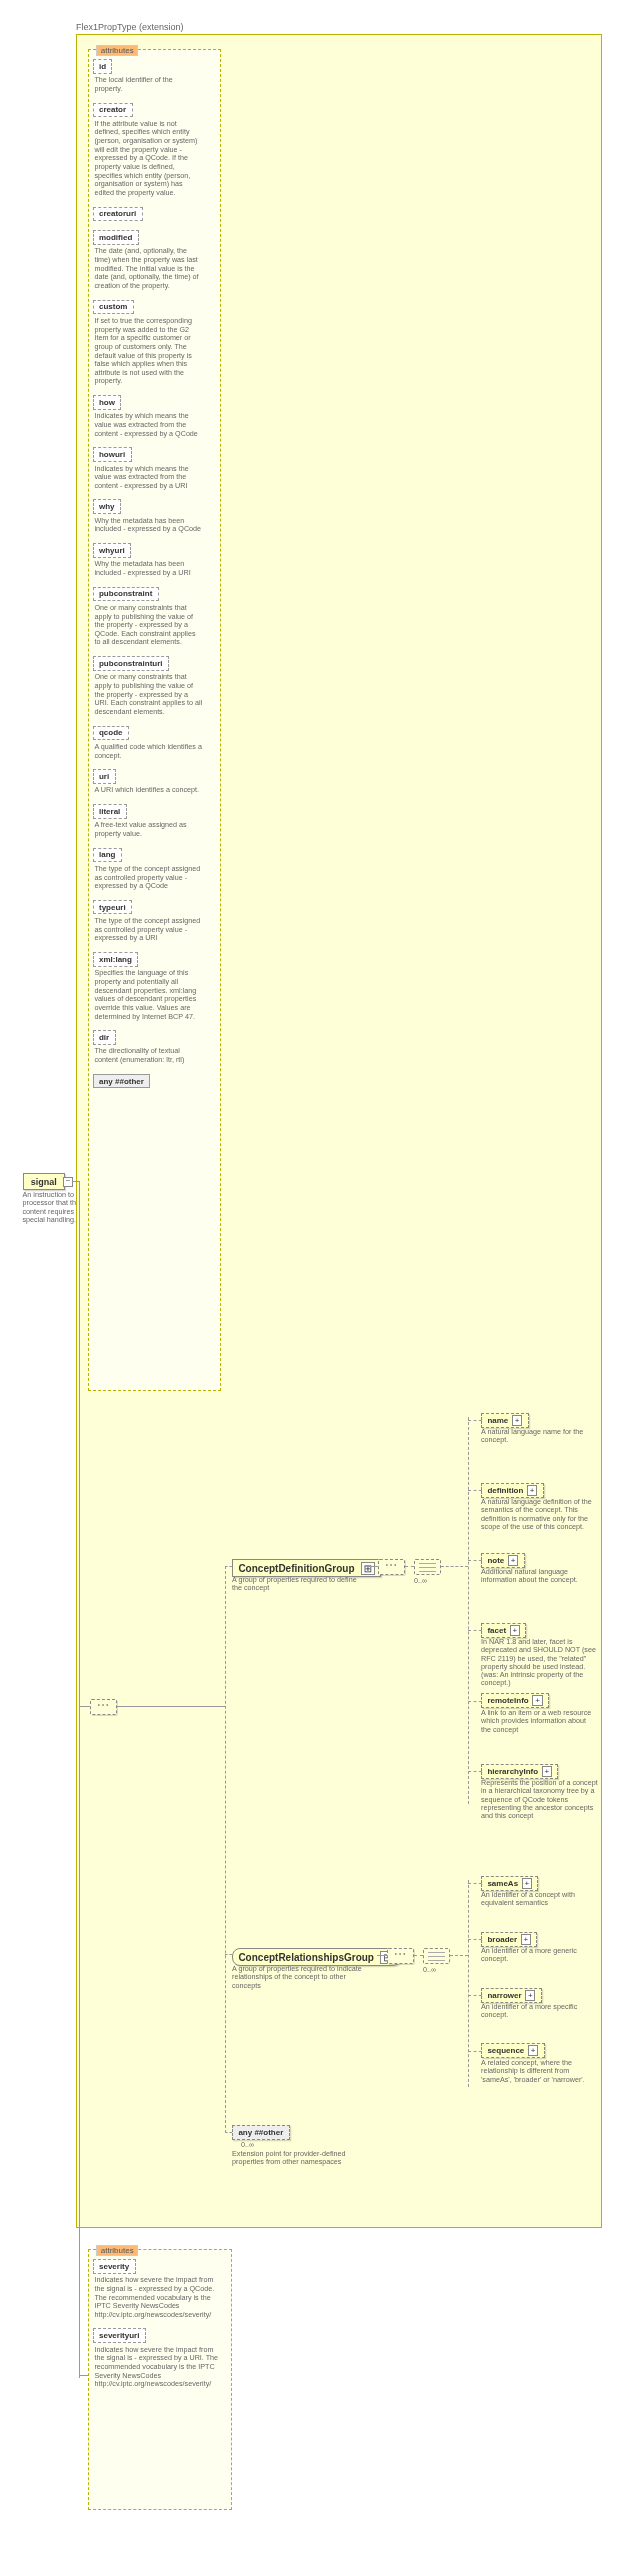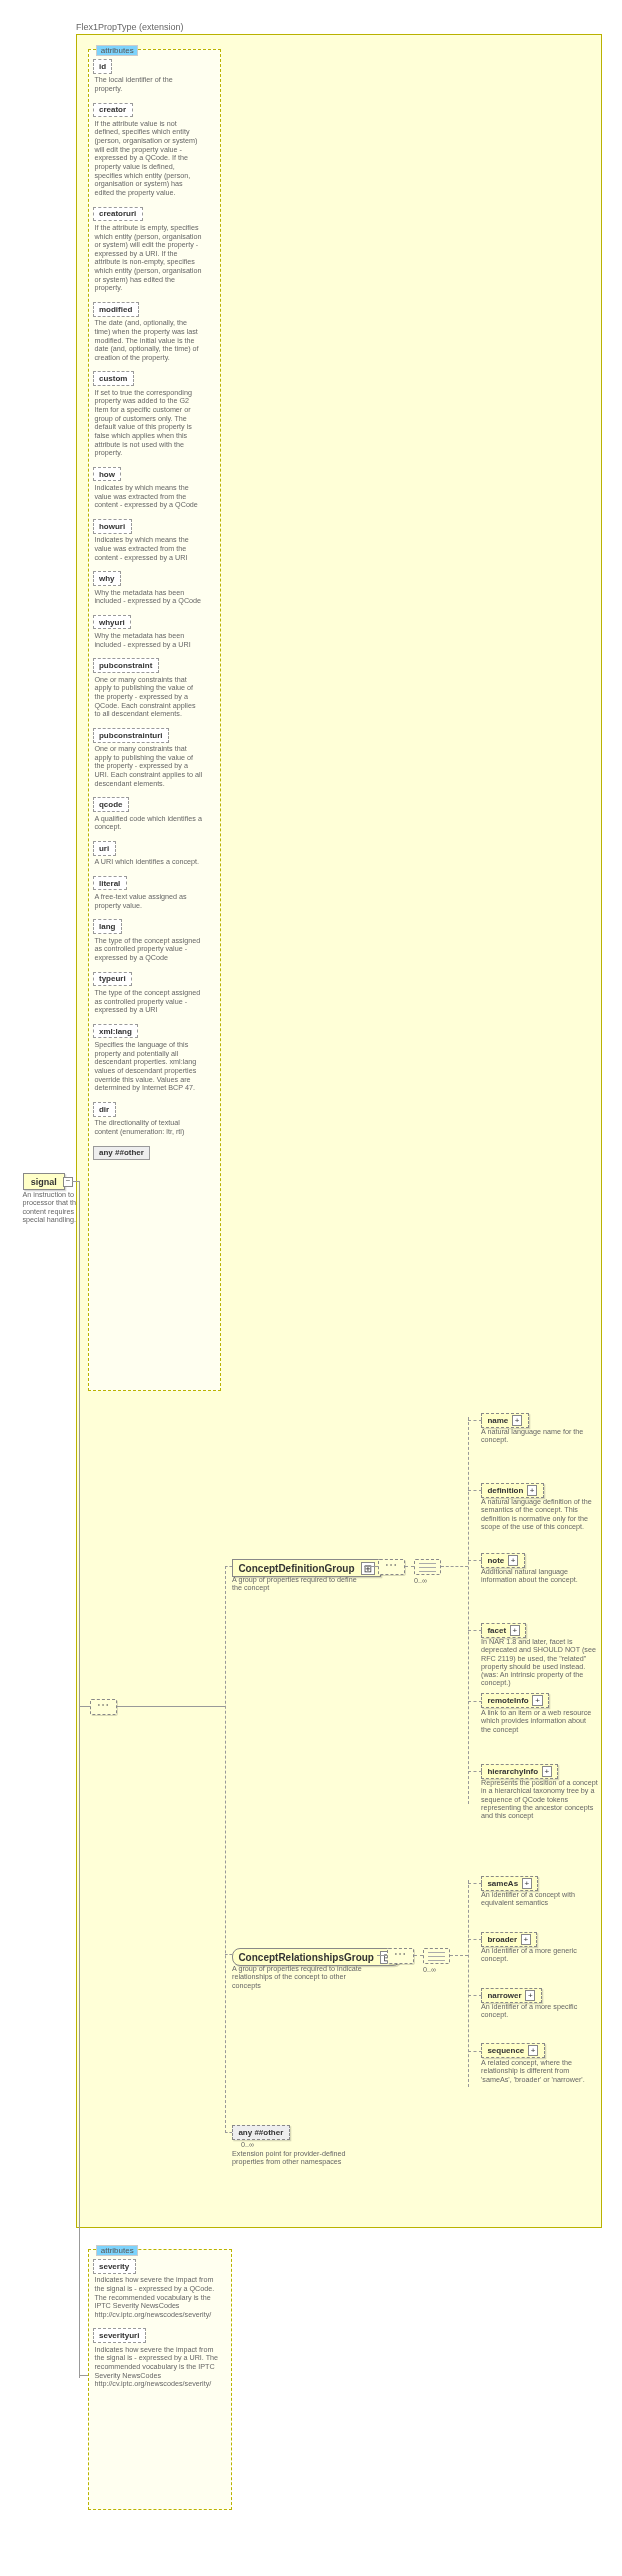--- a/index.html
+++ b/index.html
@@ -35,21 +35,21 @@
     position: absolute;
     border: 0.9px dashed #b9b200;
     background: #fffff0;
     box-sizing: border-box;
     padding: 3.6px 3.6px 5.4px 3.6px;
   }
   .attr-panel-title {
     position: absolute;
     top: -5.4px;
     left: 7.2px;
-    background: #7dd3fc;
+    background: #fdba74;
     border: 0.9px solid #ccc;
     padding: 0 3.6px;
     font-size: 8px;
     color: #555;
   }
   
   .attr-item {
     margin: 5.4px 0 9px 0;
   }
   .attr-name {
@@ -198,21 +198,21 @@
   <div class="ext-box" style="left:76px; top:34px; width:526px; height:2194px;"></div>
   <div class="ext-title" style="left:76px; top:21.6px;">Flex1PropType (extension)</div>
 
   <div class="hline" style="left:72px; top:1181px; width:7.2px;"></div>
 
   <div class="attr-panel" style="left:88px; top:49px; width:133px; height:1342px;">
     <div class="attr-panel-title">attributes</div>
     <div id="attrs-container">
         <div class="attr-item"><span class="attr-name">id</span><div class="attr-desc">The local identifier of the property.</div></div>
         <div class="attr-item"><span class="attr-name">creator</span><div class="attr-desc">If the attribute value is not defined, specifies which entity (person, organisation or system) will edit the property value - expressed by a QCode. If the property value is defined, specifies which entity (person, organisation or system) has edited the property value.</div></div>
-        <div class="attr-item"><span class="attr-name">creatoruri</span><div class="attr-desc">If the attribute is empty, specifies which entity (person, organisation or system) will edit the property - expressed by a URI. If the attribute is non-empty, specifies which entity (person, organisation or system) has edited the property.</div></div>
+        <div class="attr-item"><span class="attr-name">creatoruri</span></div>
         <div class="attr-item"><span class="attr-name">modified</span><div class="attr-desc">The date (and, optionally, the time) when the property was last modified. The initial value is the date (and, optionally, the time) of creation of the property.</div></div>
         <div class="attr-item"><span class="attr-name">custom</span><div class="attr-desc">If set to true the corresponding property was added to the G2 Item for a specific customer or group of customers only. The default value of this property is false which applies when this attribute is not used with the property.</div></div>
         <div class="attr-item"><span class="attr-name">how</span><div class="attr-desc">Indicates by which means the value was extracted from the content - expressed by a QCode</div></div>
         <div class="attr-item"><span class="attr-name">howuri</span><div class="attr-desc">Indicates by which means the value was extracted from the content - expressed by a URI</div></div>
         <div class="attr-item"><span class="attr-name">why</span><div class="attr-desc">Why the metadata has been included - expressed by a QCode</div></div>
         <div class="attr-item"><span class="attr-name">whyuri</span><div class="attr-desc">Why the metadata has been included - expressed by a URI</div></div>
         <div class="attr-item"><span class="attr-name">pubconstraint</span><div class="attr-desc">One or many constraints that apply to publishing the value of the property - expressed by a QCode. Each constraint applies to all descendant elements.</div></div>
         <div class="attr-item"><span class="attr-name">pubconstrainturi</span><div class="attr-desc">One or many constraints that apply to publishing the value of the property - expressed by a URI. Each constraint applies to all descendant elements.</div></div>
         <div class="attr-item"><span class="attr-name">qcode</span><div class="attr-desc">A qualified code which identifies a concept.</div></div>
         <div class="attr-item"><span class="attr-name">uri</span><div class="attr-desc">A URI which identifies a concept.</div></div>

